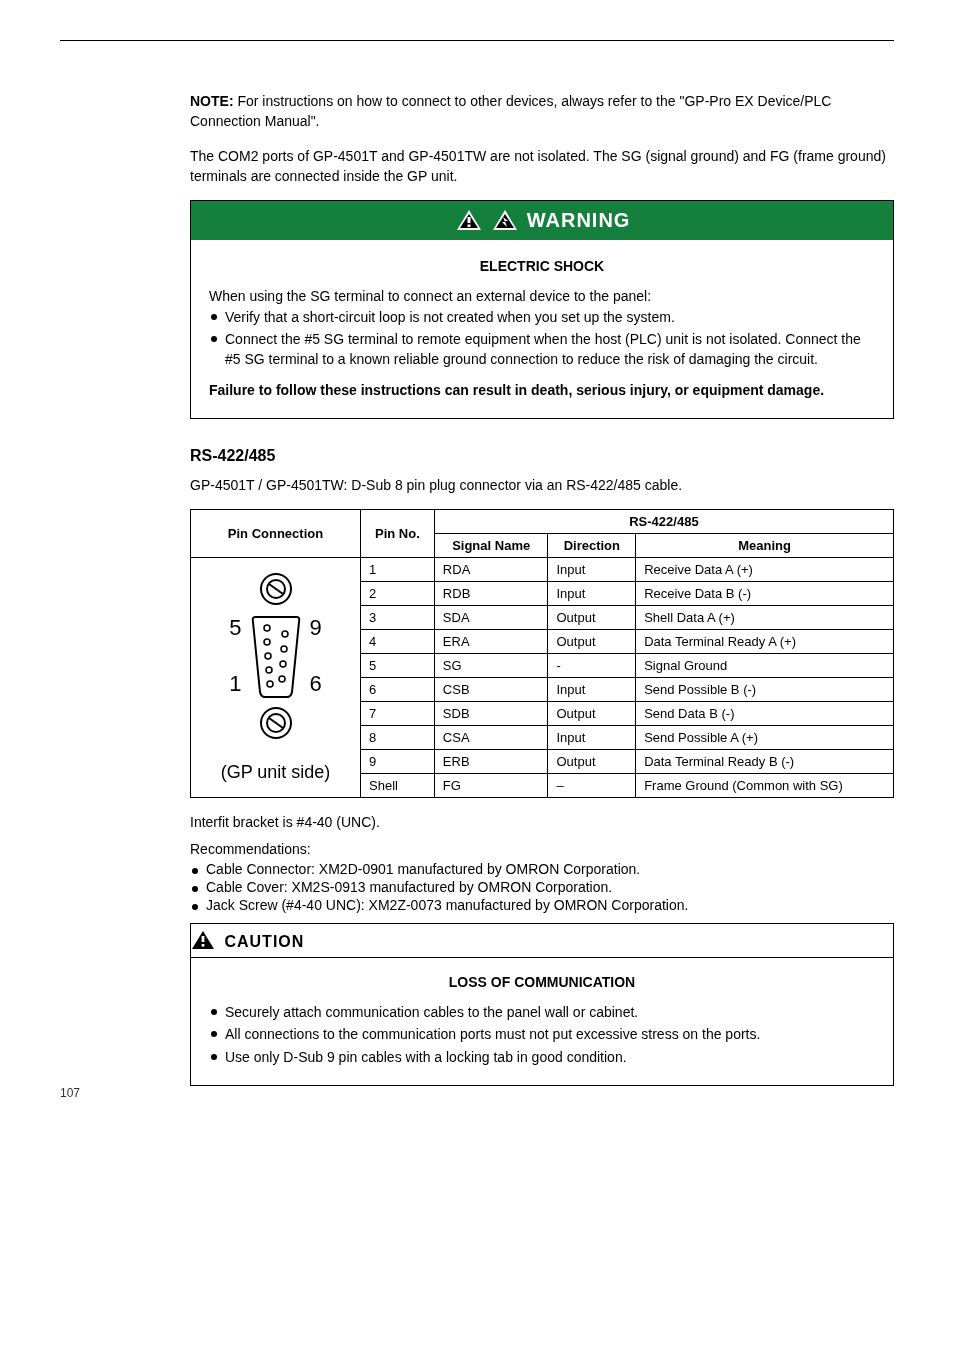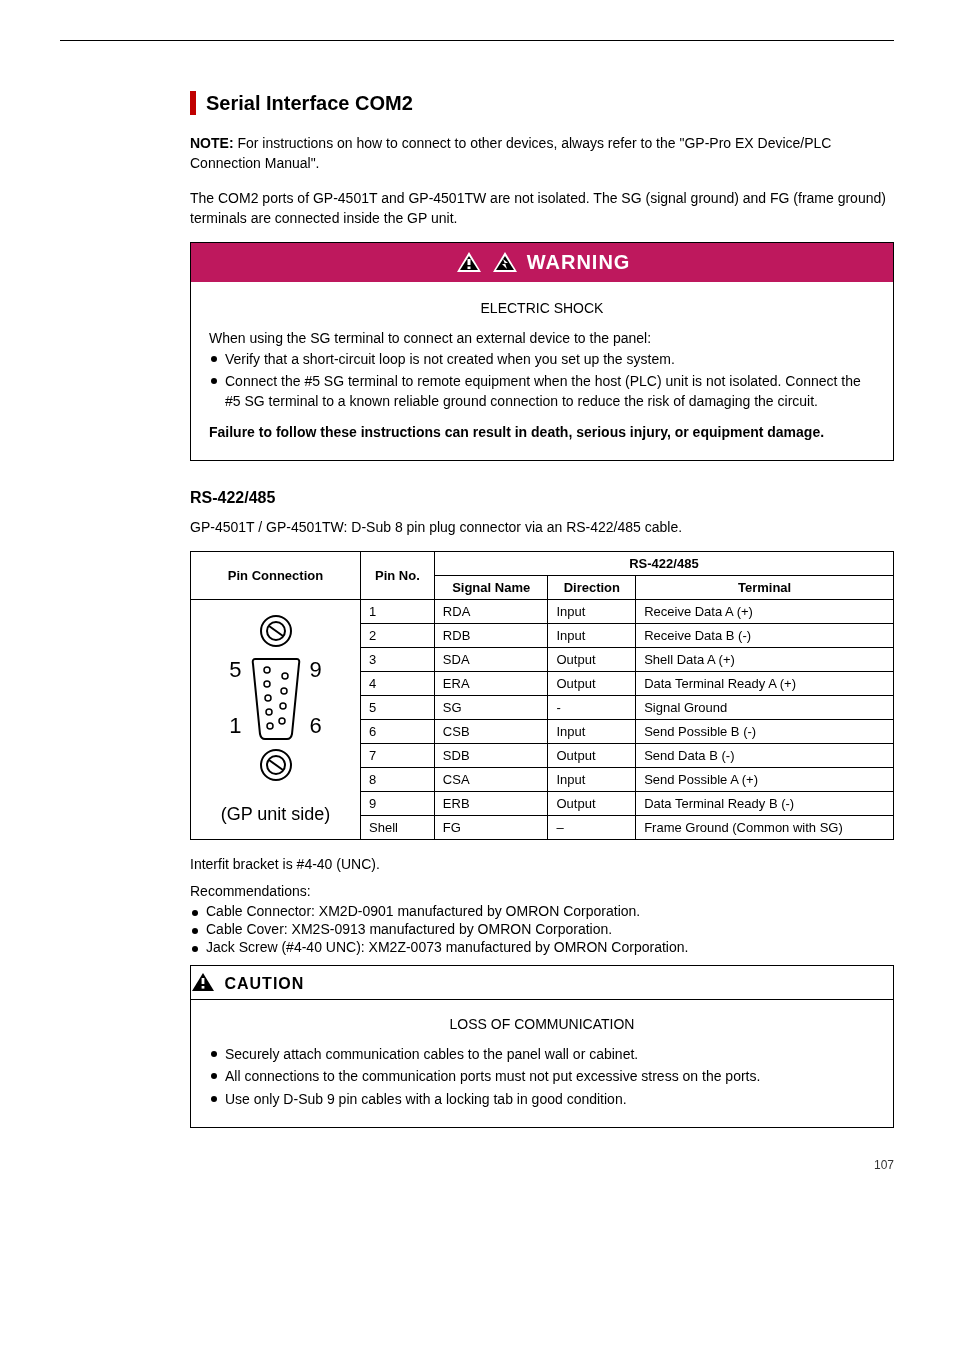--- a/index.html
+++ b/index.html
@@ -12,52 +12,48 @@
     padding: 40px 60px 20px 60px;
   }
   .hr-top { border-top: 1px solid #000; margin-bottom: 50px; }
   .content { padding-left: 130px; }
   .heading-line { display: flex; align-items: flex-end; margin-bottom: 18px; }
   .red-bar { width: 6px; height: 24px; background: #c00000; margin-right: 10px; }
   .heading-text { font-size: 20px; font-weight: bold; }
   .para { margin-bottom: 14px; line-height: 1.45; }
   .note-label { font-weight: bold; }
   .warn-box { border: 1px solid #000; margin: 14px 0 28px 0; }
-  .warn-header { background: #be185d; color: #fff; font-weight: bold; font-size: 20px; text-align: center; padding: 8px 0; letter-spacing: 1px; }
+  .warn-header { background: #15803d; color: #fff; font-weight: bold; font-size: 20px; text-align: center; padding: 8px 0; letter-spacing: 1px; }
   .warn-header svg { vertical-align: -4px; margin: 0 2px; }
   .warn-body { padding: 16px 18px 18px 18px; line-height: 1.45; }
-  .warn-subhead { font-weight: normal; text-align: center; margin-bottom: 10px; }
+  .warn-subhead { font-weight: bold; text-align: center; margin-bottom: 10px; }
   ul.bullets { list-style: none; padding-left: 0; }
   ul.bullets li { padding-left: 16px; position: relative; margin-bottom: 2px; }
   ul.bullets li::before { content: ""; width: 6px; height: 6px; background: #000; border-radius: 50%; position: absolute; left: 2px; top: 7px; }
   .subheading { font-weight: bold; font-size: 16px; margin-bottom: 10px; }
   .pin-table { border-collapse: collapse; width: 100%; margin-bottom: 14px; font-size: 13px; }
   .pin-table td, .pin-table th { border: 1px solid #000; padding: 4px 8px; vertical-align: middle; }
   .pin-table th { font-weight: bold; text-align: center; }
   .diagram-cell { text-align: center; width: 170px; }
   .caution-box { border: 1px solid #000; margin-top: 10px; }
   .caution-header { font-weight: bold; font-size: 16px; padding: 6px 0; border-bottom: 1px solid #000; letter-spacing: 1px; }
   .caution-header svg { vertical-align: -3px; margin-right: 4px; }
   .caution-body { padding: 14px 18px 16px 18px; line-height: 1.45; }
-  .page-num { text-align: right; font-size: 12px; color: #333; margin-top: 30px; }
+  .page-num { font-size: 12px; color: #333; }
   .connector-svg { display: inline-block; }
   .connector-wrap { display: flex; flex-direction: column; align-items: center; gap: 6px; padding: 8px 0; }
   .mid-row { display: flex; align-items: center; justify-content: center; gap: 8px; font-size: 22px; }
 </style>
 </head>
 <body>
 
 <div class="hr-top"></div>
 
 <div class="content">
 
-  <div class="heading-line">
-    <div class="red-bar"></div>
-    <div class="heading-text">Serial Interface COM2</div>
-  </div>
 
   <p class="para">
     <span class="note-label">NOTE: </span><span>For instructions on how to connect to other devices, always refer to the "GP-Pro EX Device/PLC Connection Manual".</span>
   </p>
 
   <p class="para">The COM2 ports of GP-4501T and GP-4501TW are not isolated. The SG (signal ground) and FG (frame ground) terminals are connected inside the GP unit.</p>
 
   <div class="warn-box">
     <div class="warn-header">
       <svg width="26" height="22">
@@ -90,21 +86,21 @@
   <table class="pin-table">
     <tbody>
         <tr>
       <th rowspan="2">Pin Connection</th>
       <th rowspan="2">Pin No.</th>
       <th colspan="3">RS-422/485</th>
     </tr>
     <tr>
       <th>Signal Name</th>
       <th>Direction</th>
-      <th>Terminal</th>
+      <th>Meaning</th>
     </tr>
     <tr>
       <td rowspan="10" class="diagram-cell">
         <div class="connector-wrap">
           <svg class="connector-svg" width="34" height="34">
                 <circle cx="17" cy="17" r="15" fill="none" stroke="#000" stroke-width="2"></circle>
                 <circle cx="17" cy="17" r="9" fill="none" stroke="#000" stroke-width="2"></circle>
                 <line x1="10" y1="12" x2="24" y2="22" stroke="#000" stroke-width="2"></line>
               </svg>
           <div class="mid-row">

